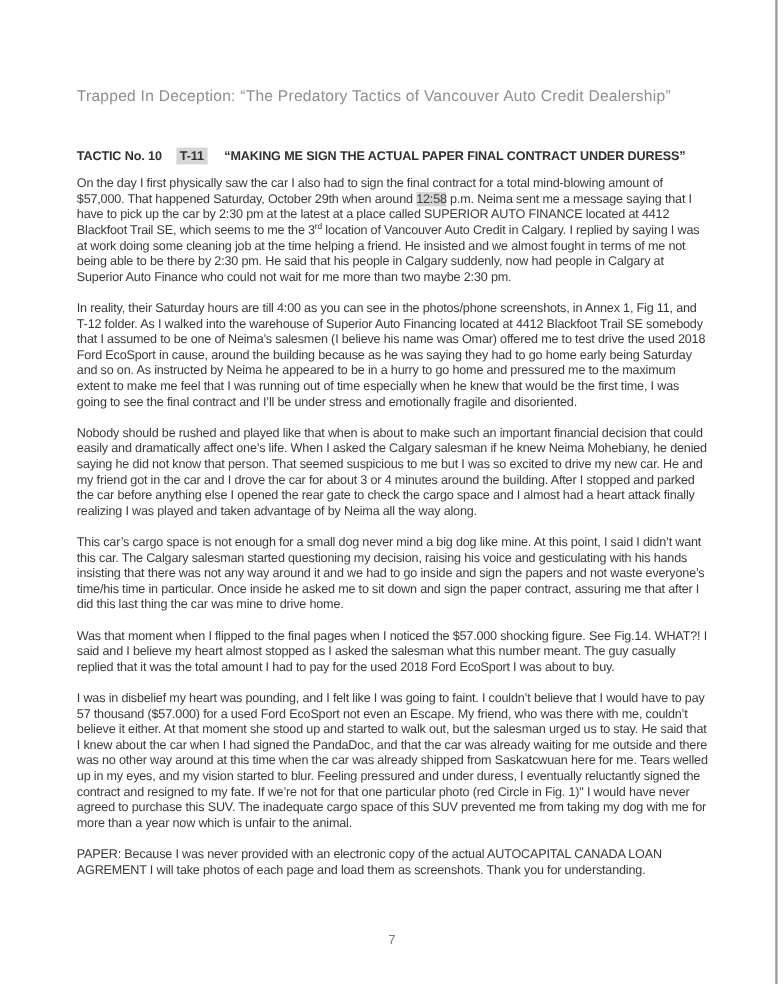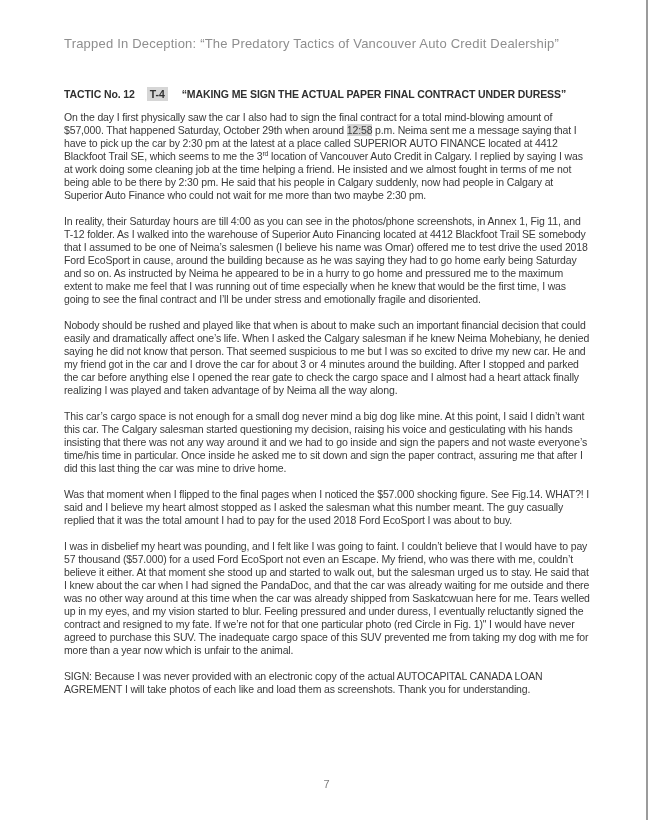--- a/index.html
+++ b/index.html
@@ -26,20 +26,21 @@
     position: absolute;
     left: 64px;
     top: 36px;
     width: 528px;
   }
   .doc-title {
     font-size: 13px;
     color: #8e8e8e;
     white-space: nowrap;
     letter-spacing: 0.2px;
+    margin-top: 36px;
   }
   .tactic-heading {
     margin-top: 37px;
     font-size: 10.5px;
     font-weight: bold;
     color: #303030;
     letter-spacing: -0.1px;
     white-space: nowrap;
   }
   .tactic-heading .tag {
@@ -78,27 +79,27 @@
 </style>
 </head>
 <body>
 
 <div class="page-border-right"></div>
 
 <div class="content">
   <div class="doc-title">Trapped In Deception: “The Predatory Tactics of Vancouver Auto Credit Dealership”</div>
 
   <div class="tactic-heading">
-    <span class="label">TACTIC No. 12</span><span class="tag highlight">T-4</span><span class="quote">“MAKING ME SIGN THE ACTUAL PAPER FINAL CONTRACT UNDER DURESS”</span>
+    <span class="label">TACTIC No. 10</span><span class="tag highlight">T-11</span><span class="quote">“MAKING ME SIGN THE ACTUAL PAPER FINAL CONTRACT UNDER DURESS”</span>
   </div>
 
   <div class="body-paragraphs">
       <p class="para"><span>On the day I first physically saw the car I also had to sign the final contract for a total mind-blowing amount of $57,000. That happened Saturday, October 29th when around </span><span class="bold highlight">12:58</span><span> p.m. Neima sent me a message saying that I have to pick up the car by 2:30 pm at the latest at a place called SUPERIOR AUTO FINANCE located at 4412 Blackfoot Trail SE, which seems to me the 3</span><sup>rd</sup><span> location of Vancouver Auto Credit in Calgary. I replied by saying I was at work doing some cleaning job at the time helping a friend. He insisted and we almost fought in terms of me not being able to be there by 2:30 pm. He said that his people in Calgary suddenly, now had people in Calgary at Superior Auto Finance who could not wait for me more than two maybe 2:30 pm.</span></p>
       <p class="para"><span>In reality, their Saturday hours are till 4:00 as you can see in the photos/phone screenshots, in Annex 1, Fig 11, and T-12 folder. As I walked into the warehouse of Superior Auto Financing located at 4412 Blackfoot Trail SE somebody that I assumed to be one of Neima’s salesmen (I believe his name was Omar) offered me to test drive the used 2018 Ford EcoSport in cause, around the building because as he was saying they had to go home early being Saturday and so on. As instructed by Neima he appeared to be in a hurry to go home and pressured me to the maximum extent to make me feel that I was running out of time especially when he knew that would be the first time, I was going to see the final contract and I’ll be under stress and emotionally fragile and disoriented.</span></p>
       <p class="para"><span>Nobody should be rushed and played like that when is about to make such an important financial decision that could easily and dramatically affect one’s life. When I asked the Calgary salesman if he knew Neima Mohebiany, he denied saying he did not know that person. That seemed suspicious to me but I was so excited to drive my new car. He and my friend got in the car and I drove the car for about 3 or 4 minutes around the building. After I stopped and parked the car before anything else I opened the rear gate to check the cargo space and I almost had a heart attack finally realizing I was played and taken advantage of by Neima all the way along.</span></p>
       <p class="para"><span>This car’s cargo space is not enough for a small dog never mind a big dog like mine. At this point, I said I didn’t want this car. The Calgary salesman started questioning my decision, raising his voice and gesticulating with his hands insisting that there was not any way around it and we had to go inside and sign the papers and not waste everyone’s time/his time in particular. Once inside he asked me to sit down and sign the paper contract, assuring me that after I did this last thing the car was mine to drive home.</span></p>
       <p class="para"><span>Was that moment when I flipped to the final pages when I noticed the </span><span class="bold">$57.000</span><span> shocking figure. See Fig.14. WHAT?! I said and I believe my heart almost stopped as I asked the salesman what this number meant. The guy casually replied that it was the total amount I had to pay for the used 2018 Ford EcoSport I was about to buy.</span></p>
       <p class="para"><span>I was in disbelief my heart was pounding, and I felt like I was going to faint. I couldn’t believe that I would have to pay 57 thousand ($57.000) for a used Ford EcoSport not even an Escape. My friend, who was there with me, couldn’t believe it either. At that moment she stood up and started to walk out, but the salesman urged us to stay. He said that I knew about the car when I had signed the PandaDoc, and that the car was already waiting for me outside and there was no other way around at this time when the car was already shipped from Saskatcwuan here for me. Tears welled up in my eyes, and my vision started to blur. Feeling pressured and </span><span class="bold">under duress</span><span>, I eventually reluctantly signed the contract and resigned to my fate. If we’re not for that one particular photo (red Circle in Fig. 1)" I would have never agreed to purchase this SUV. The inadequate cargo space of this SUV prevented me from taking my dog with me for more than a year now which is unfair to the animal.</span></p>
-      <p class="para"><span class="bold">SIGN</span><span>: Because I was never provided with an electronic copy of the actual AUTOCAPITAL CANADA LOAN AGREMENT I will take photos of each like and load them as screenshots. Thank you for understanding.</span></p>
+      <p class="para"><span class="bold">PAPER</span><span>: Because I was never provided with an electronic copy of the actual AUTOCAPITAL CANADA LOAN AGREMENT I will take photos of each page and load them as screenshots. Thank you for understanding.</span></p>
     </div>
 </div>
 
 <div class="page-number">7</div>
 
 </body></html>

